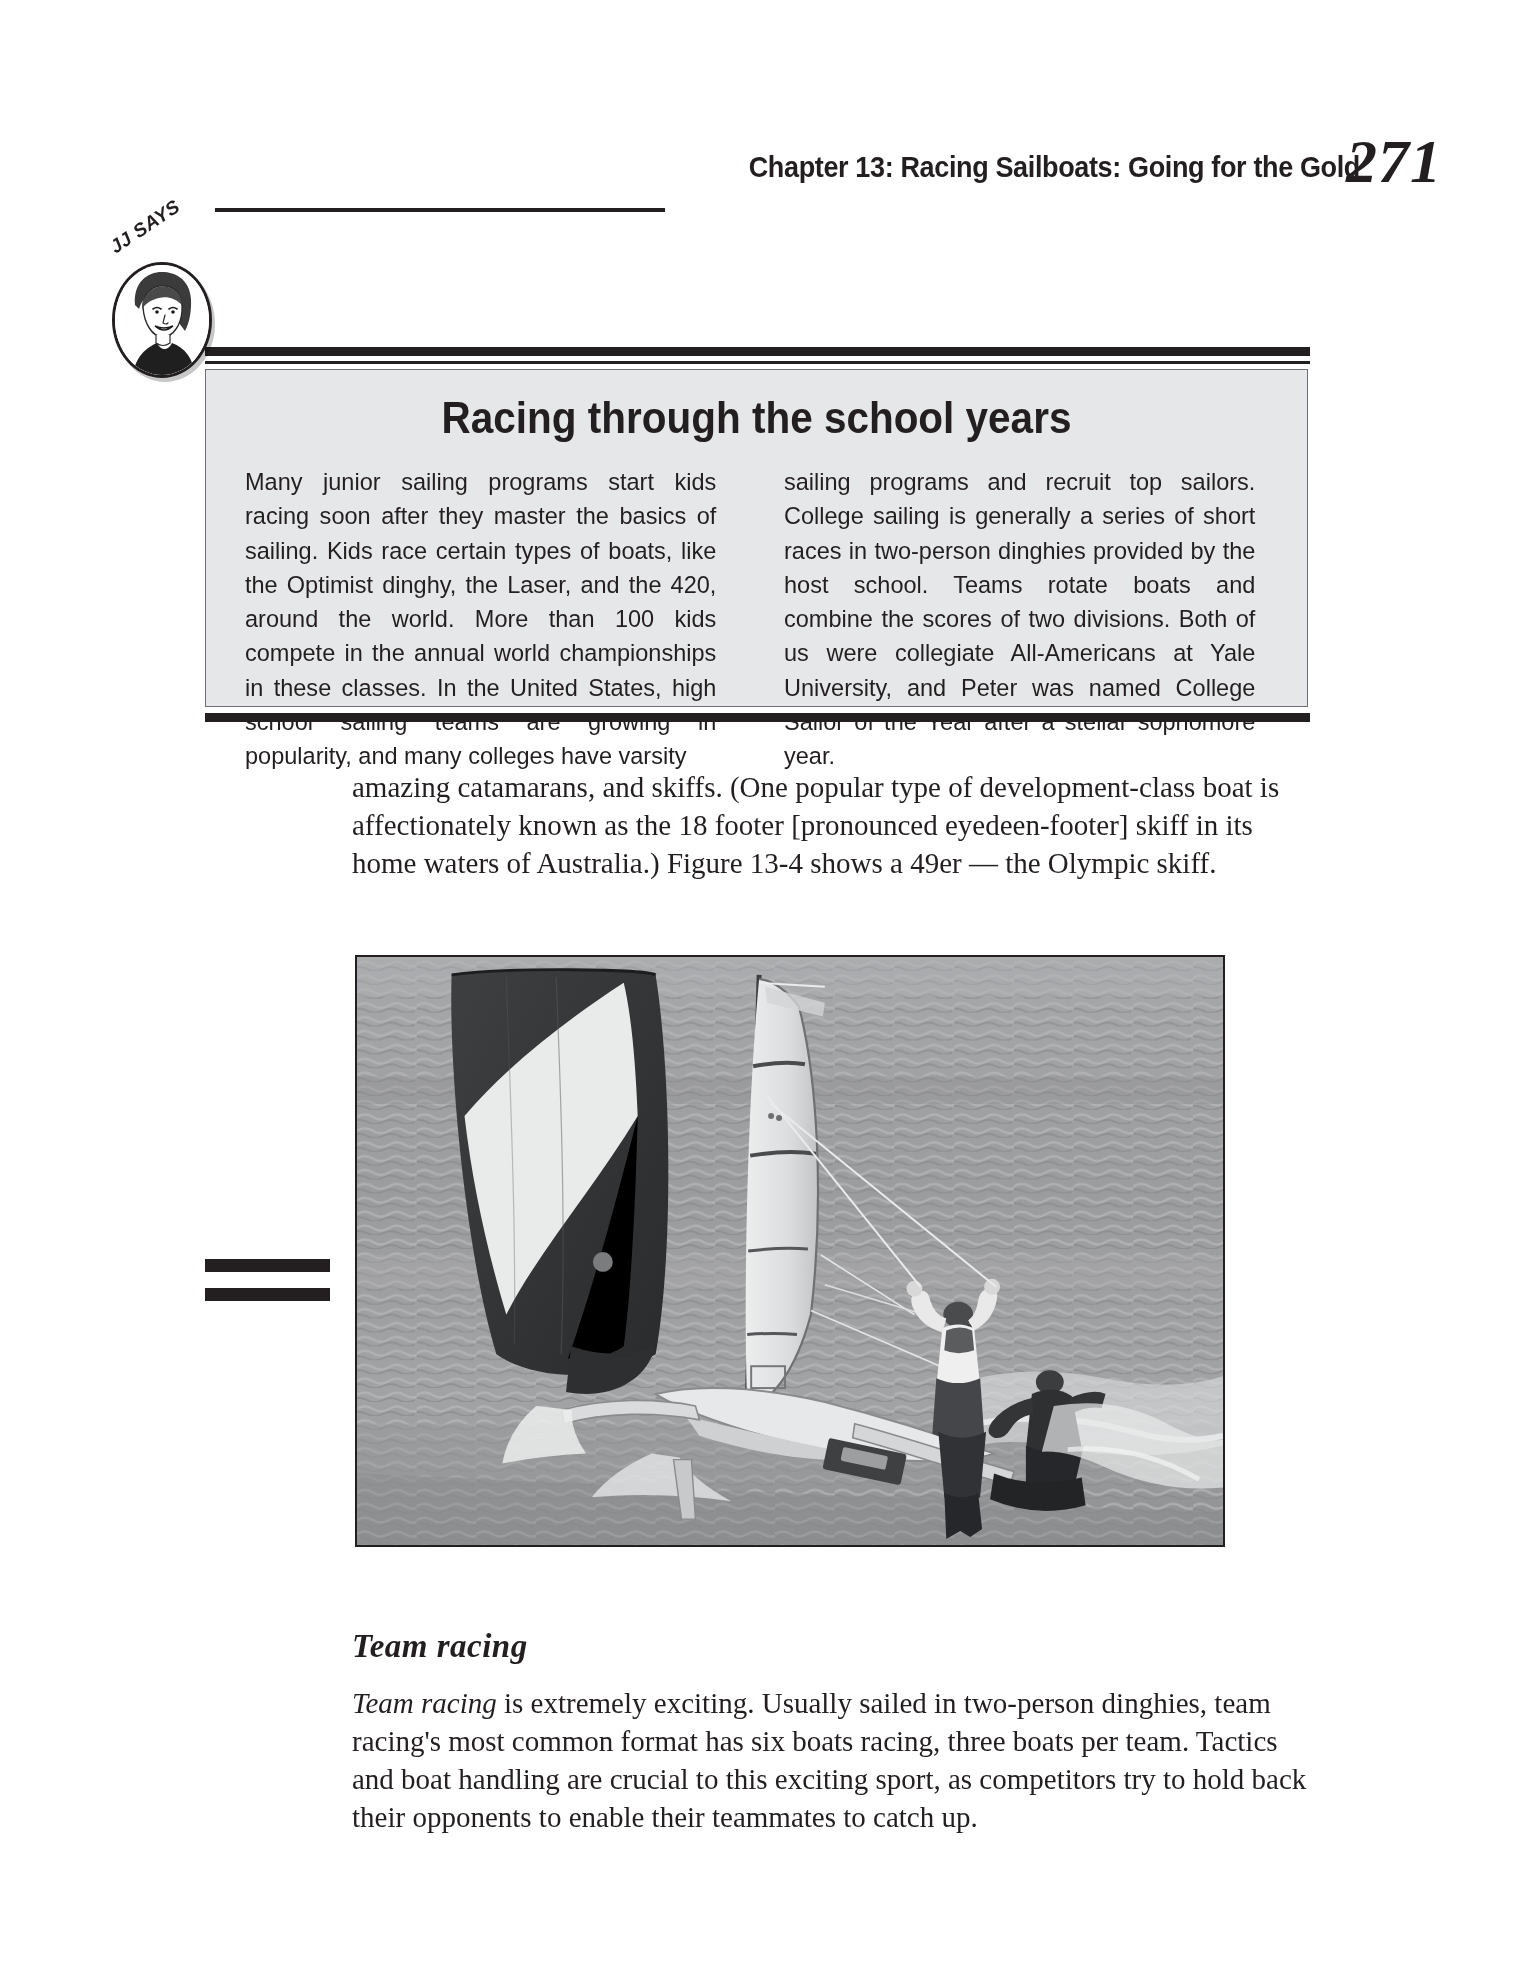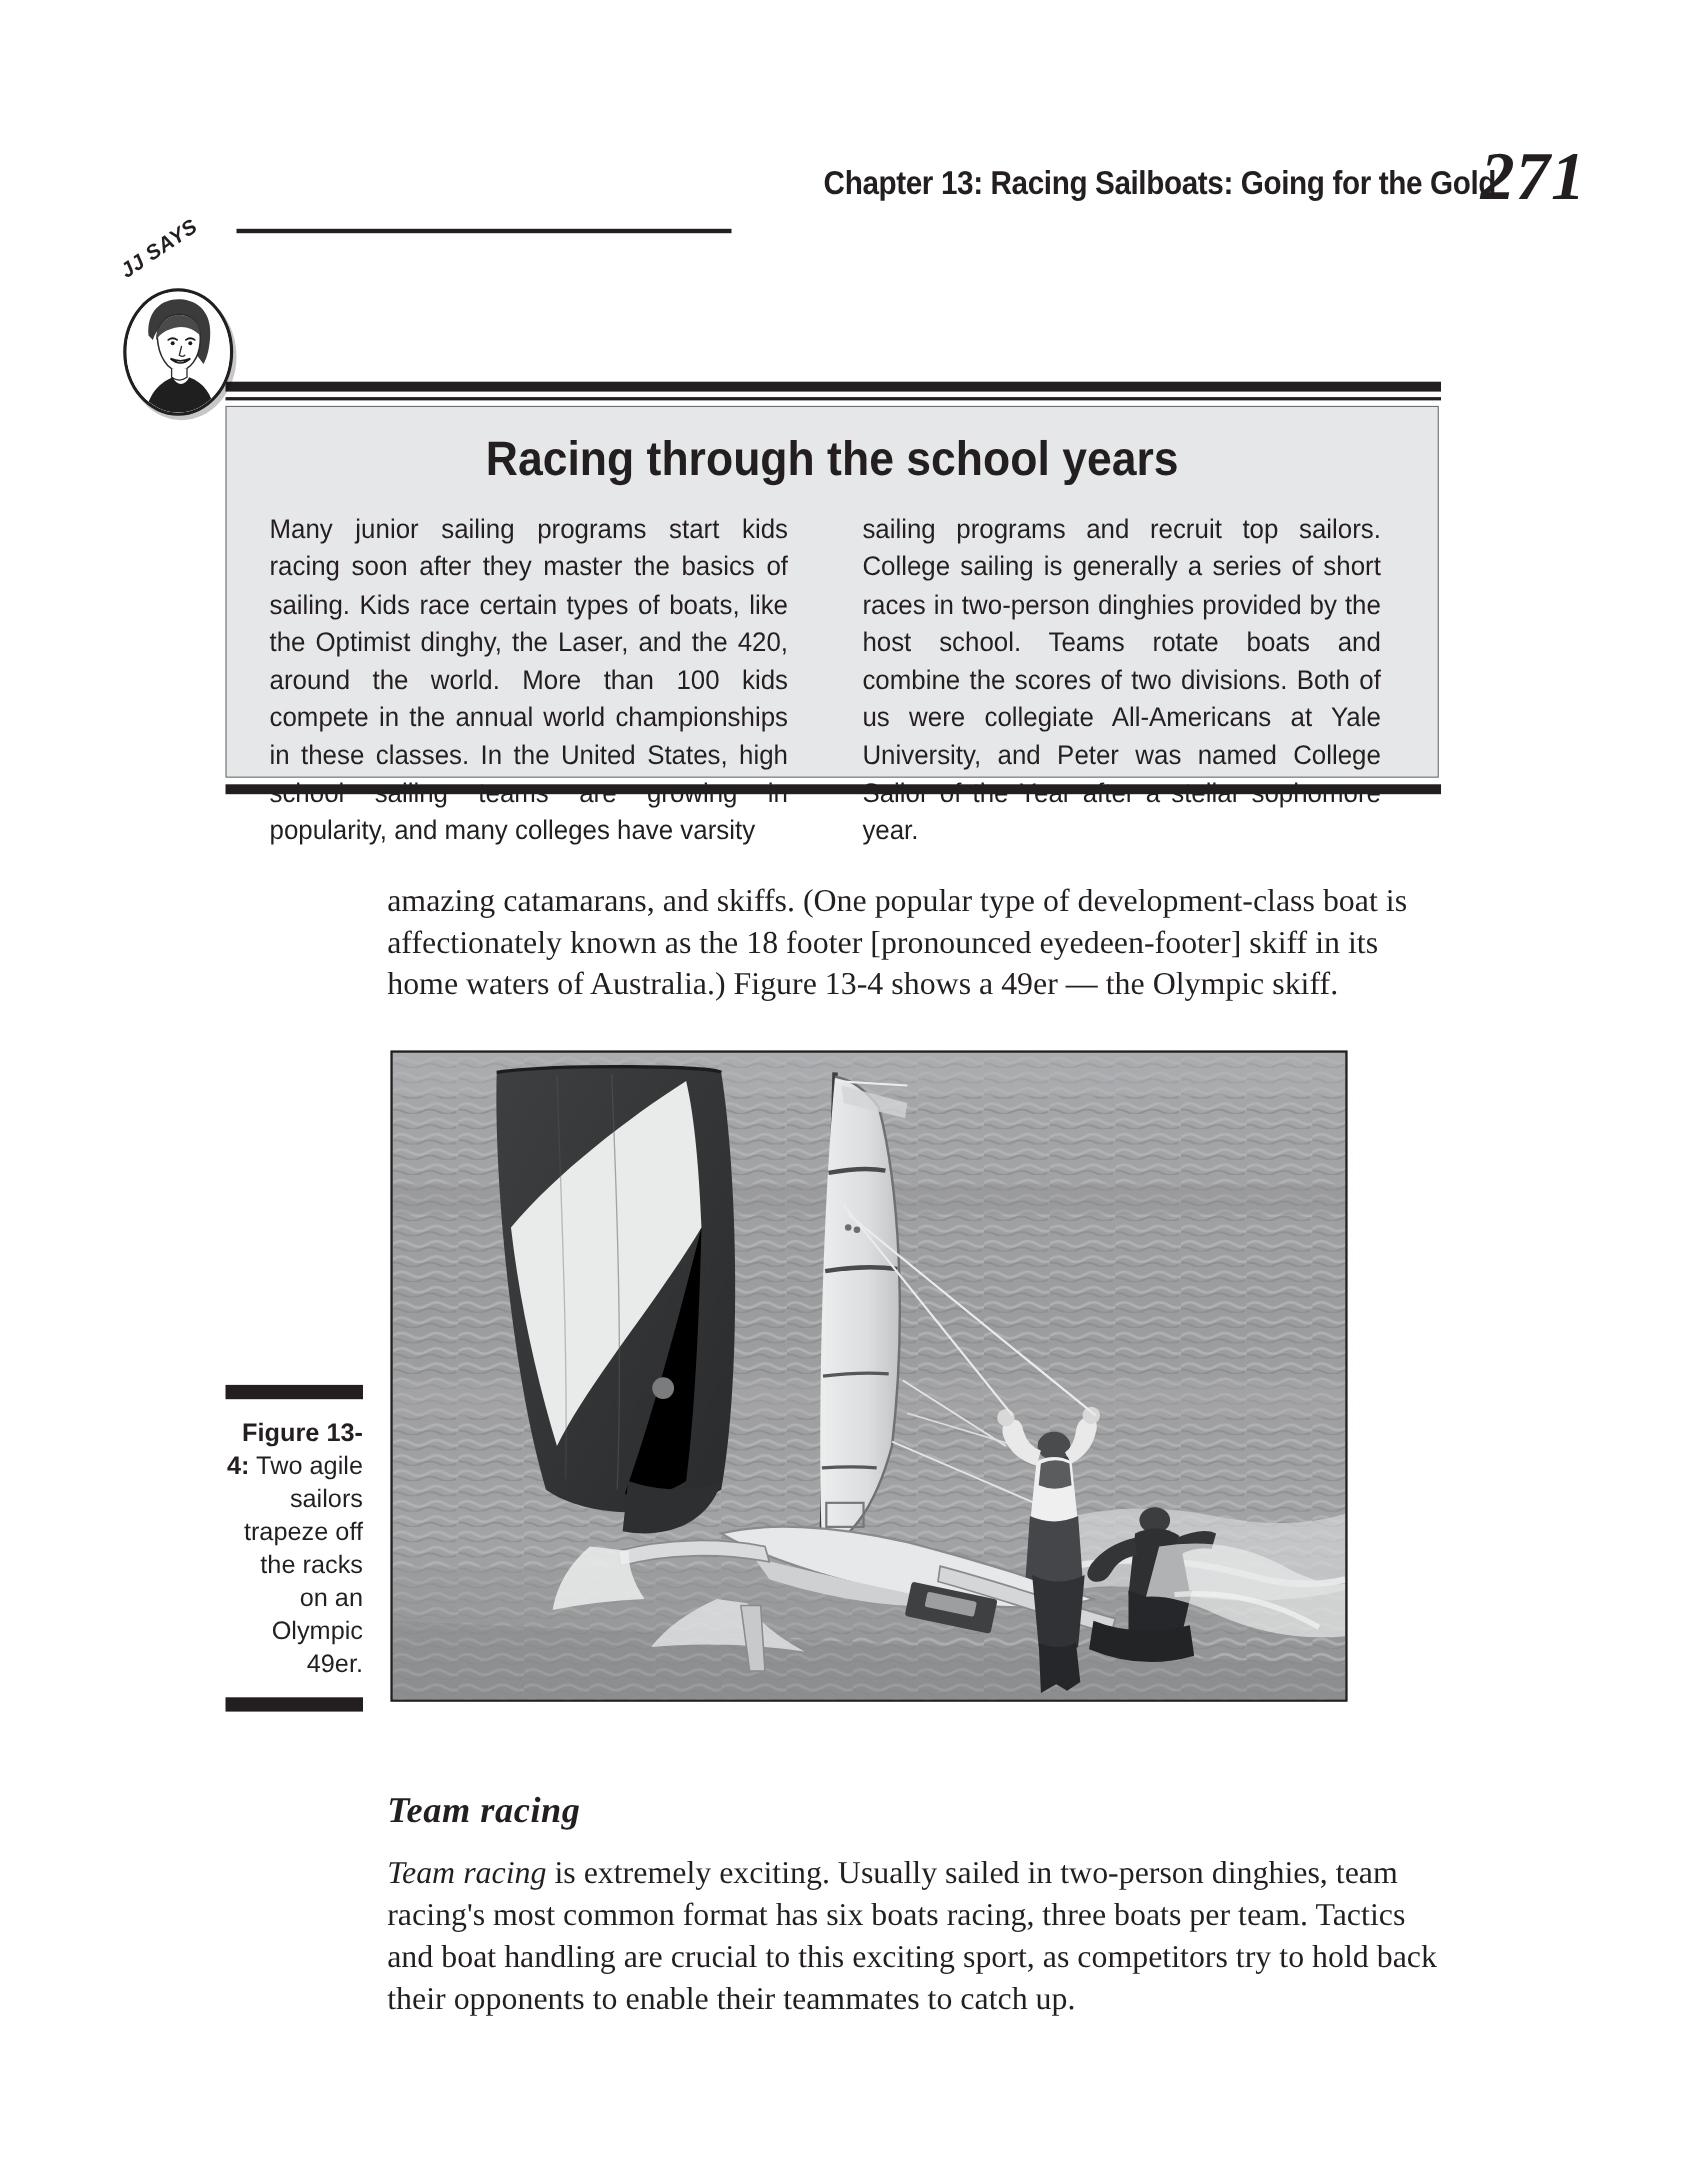--- a/index.html
+++ b/index.html
@@ -160,21 +160,21 @@
   
   .body-para {
     position: absolute;
     font-family: "Liberation Serif", serif;
     font-size: 29px;
     line-height: 38px;
     color: #231f20;
   }
   .para-catamarans {
     left: 352px;
-    top: 800px;
+    top: 768px;
     width: 960px;
   }
   .para-catamarans p { margin: 0; }
 
   
   .figure {
     position: absolute;
     left: 205px;
     top: 955px;
     width: 1030px;
@@ -294,24 +294,20 @@
   <div class="sb-rule-bot-thick"></div>
 </div>
 
 <div class="body-para para-catamarans">
   <p>amazing catamarans, and skiffs. (One popular type of development-class boat is affectionately known as the 18 footer [pronounced eyedeen-footer] skiff in its home waters of Australia.) Figure 13-4 shows a 49er — the Olympic skiff.</p>
 </div>
 
 <div class="figure">
   <div class="fig-caption">
     <div class="fig-bar-top"></div>
-    <div class="fig-caption-text">
-      <span class="fig-caption-label">Figure 13-4:</span>
-      <span>Two agile sailors trapeze off the racks on an Olympic 49er.</span>
-    </div>
     <div class="fig-bar-bottom"></div>
   </div>
 
   <div class="fig-photo">
     <svg viewBox="0 0 870 592" preserveAspectRatio="none" aria-hidden="true">
       <defs>
         <linearGradient id="seaGrad" x1="0" y1="0" x2="0" y2="1">
           <stop offset="0%" stop-color="#a7a8aa"></stop>
           <stop offset="40%" stop-color="#9b9c9e"></stop>
           <stop offset="75%" stop-color="#a2a3a5"></stop>

